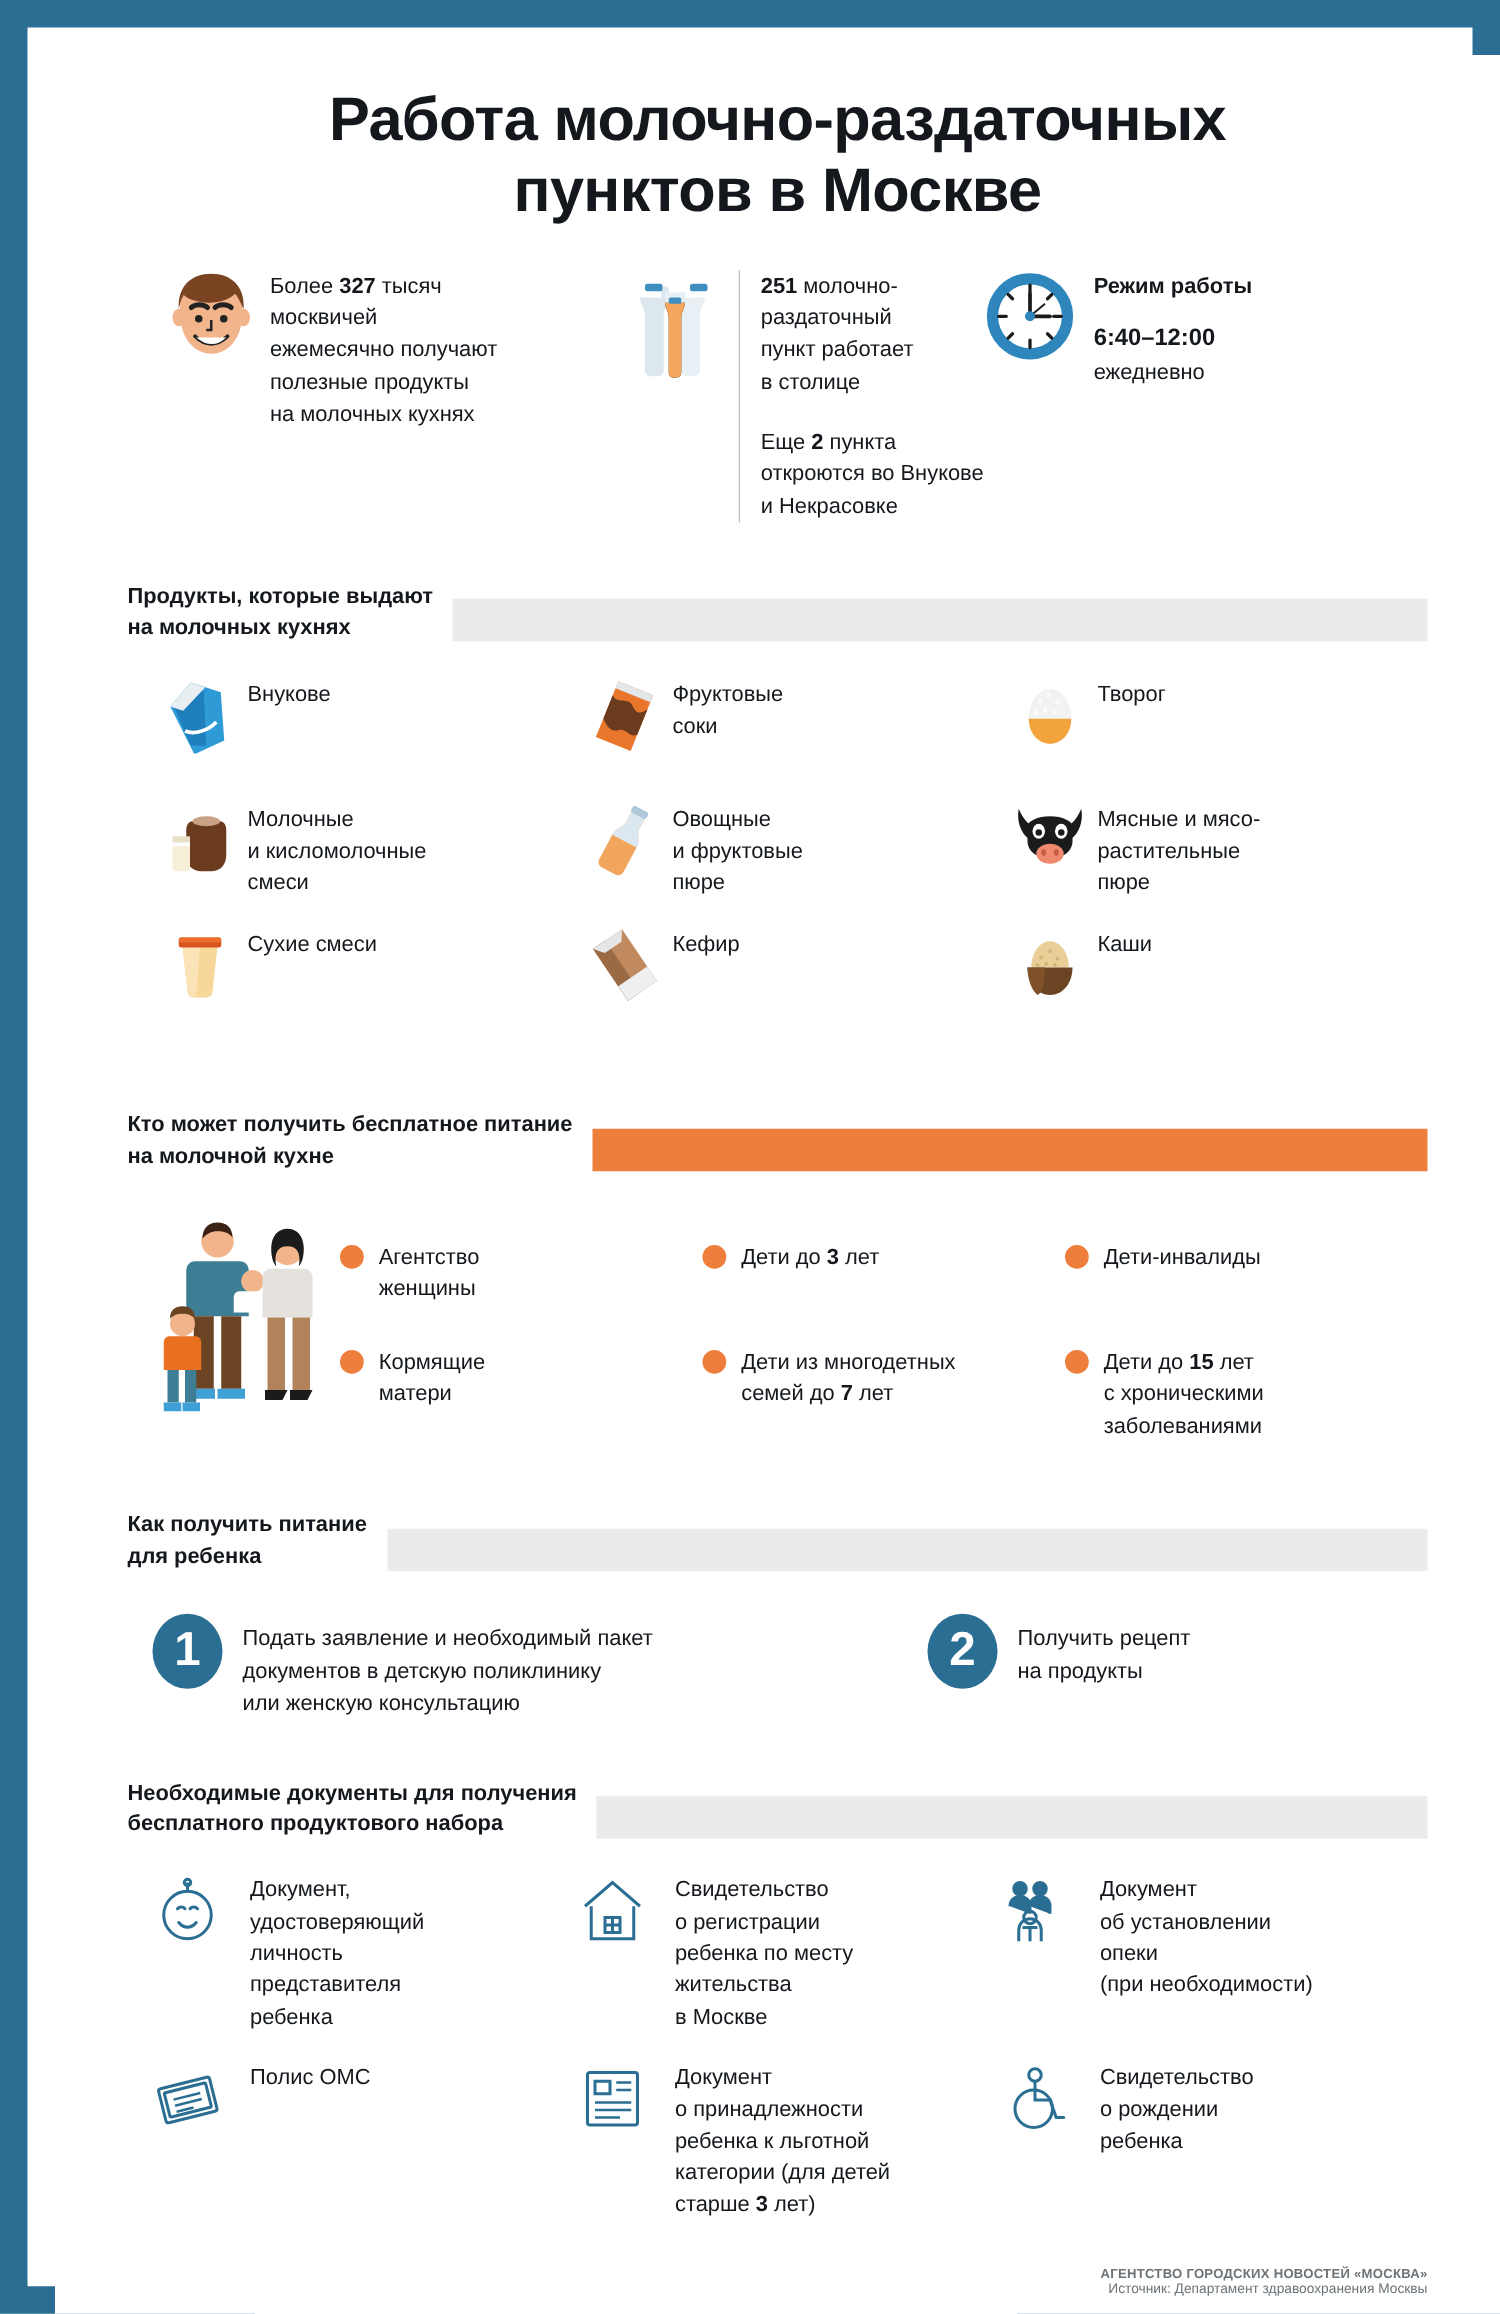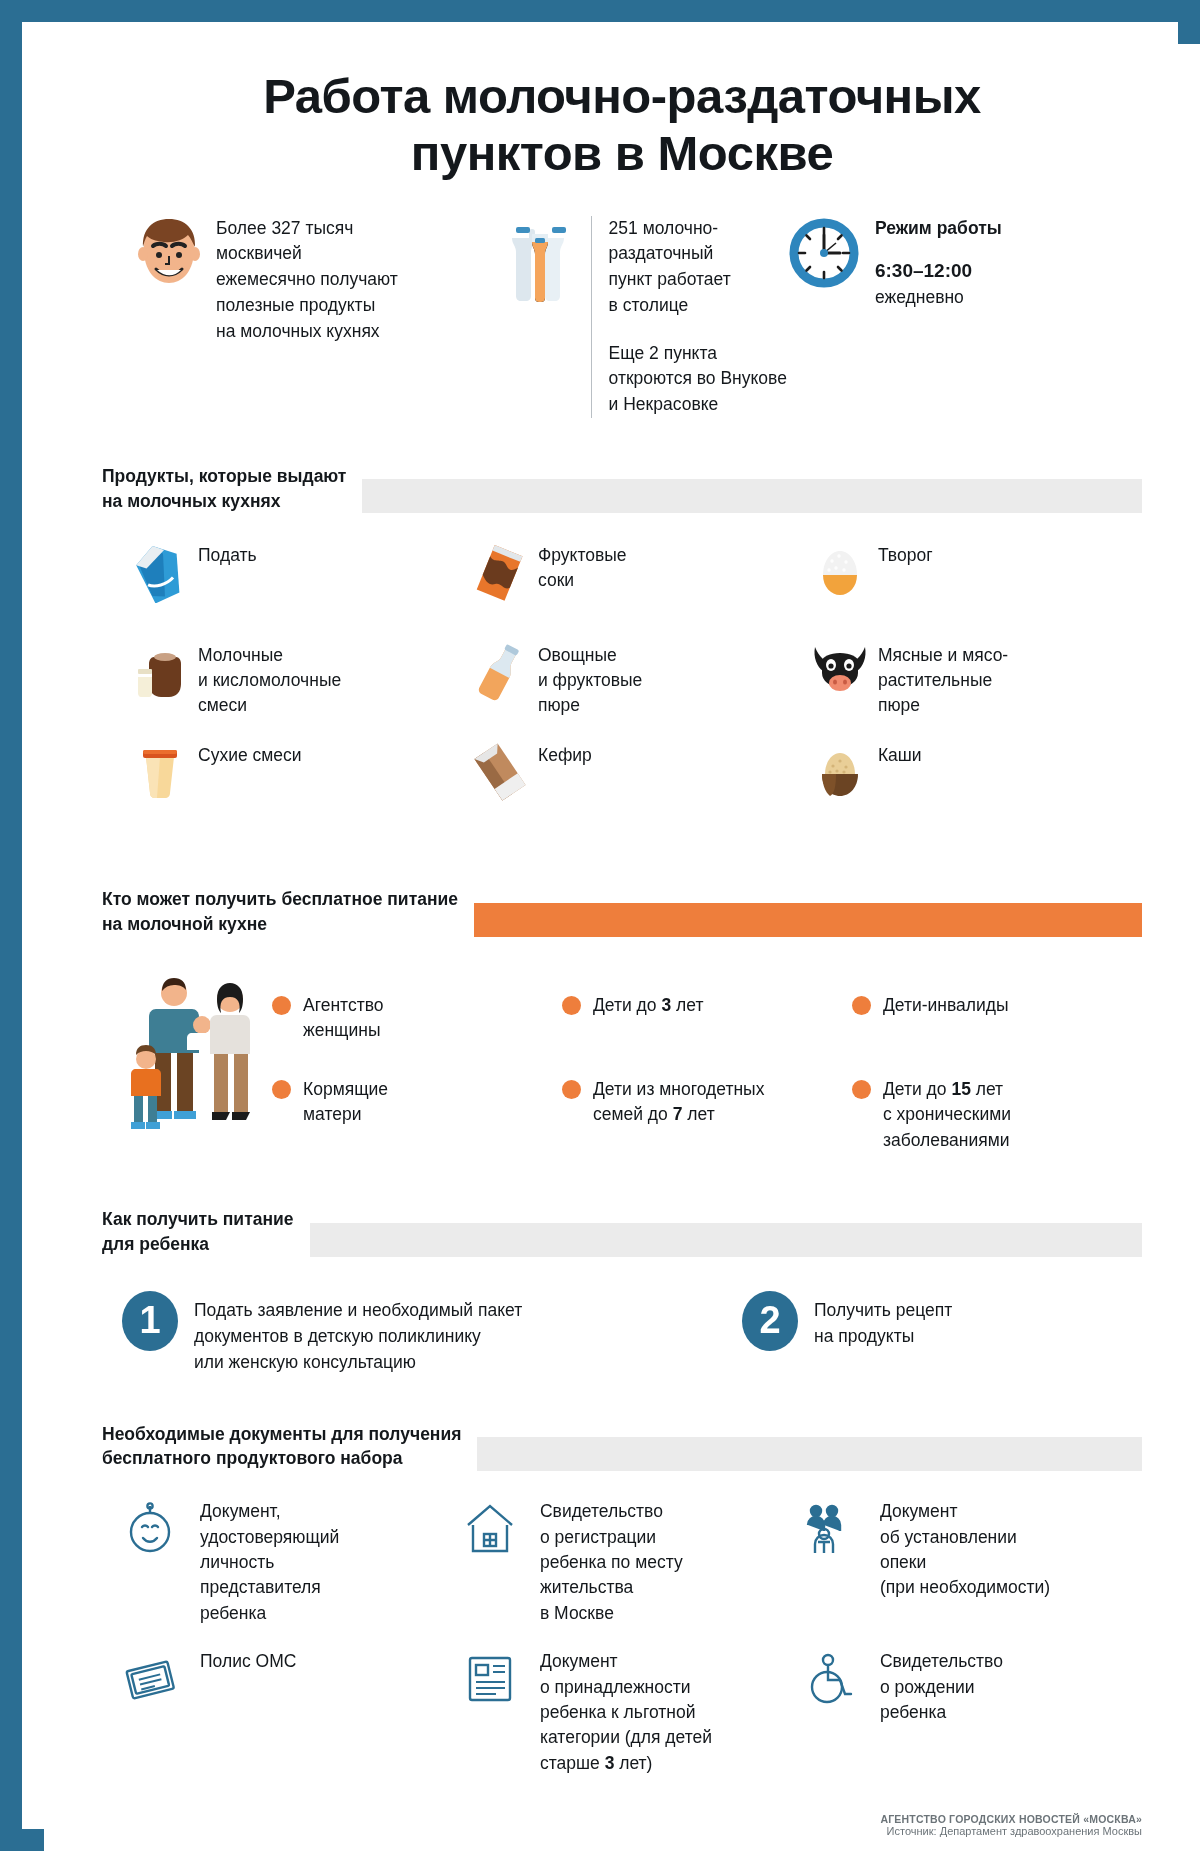--- a/index.html
+++ b/index.html
@@ -55,21 +55,21 @@
   .stat { display: flex; align-items: flex-start; }
   .stat-1 { width: 360px; }
   .stat-2 { width: 300px; justify-content: flex-end; }
   .stat-3 { width: 360px; }
   .stat-ico { flex: 0 0 auto; margin-right: 14px; }
   .stat-txt {
     font-size: 17.5px;
     line-height: 1.47;
     color: #14181c;
   }
-  .stat-txt b { font-weight: normal; }
+  .stat-txt b { font-weight: bold; }
   .stat-txt .sub { display: block; margin-top: 22px; }
   .rule-left {
     border-left: 1.5px solid #b9bfc4;
     padding-left: 17px;
   }
   .stat-3 .hdr { font-weight: bold; font-size: 17.5px; color: #14181c; }
   .stat-3 .time { font-weight: bold; font-size: 19px; margin-top: 16px; display: block;}
   .stat-3 .daily { font-size: 17.5px; display: block; line-height:1.45;}
 
   
@@ -253,21 +253,21 @@
                 <line x1="23" y1="51" x2="19.5" y2="54.5"></line>
               </g>
               <line x1="37" y1="37" x2="37" y2="19" stroke="#1b1b1b" stroke-width="3" stroke-linecap="round"></line>
               <line x1="37" y1="37" x2="53" y2="37" stroke="#1b1b1b" stroke-width="3" stroke-linecap="round"></line>
               <line x1="37" y1="37" x2="49" y2="27" stroke="#1b1b1b" stroke-width="1.6"></line>
               <circle cx="37" cy="37" r="4" fill="#2E86BD"></circle>
             </svg>
           </span>
           <div class="stat-txt">
             <span class="hdr">Режим работы</span>
-            <span class="time">6:30–12:00</span>
+            <span class="time">6:40–12:00</span>
             <span class="daily">ежедневно</span>
           </div>
         </div>
       </div>
 
       <div class="sec-head">
         <div class="sec-title">Продукты, которые выдают
 на молочных кухнях</div>
         <div class="sec-bar"></div>
       </div>
@@ -276,21 +276,21 @@
 
         <div class="prod">
           <span class="prod-ico">
             <svg width="56" height="62" viewBox="0 0 56 62">
               <path d="M7 18 28 4l21 14-8 38-26 4z" fill="#2E9BD6" transform="rotate(-16 28 31)"></path>
               <path d="M10 20 28 8l8 6-10 42-12-4z" fill="#1E7FBC" transform="rotate(-16 28 31)"></path>
               <path d="M7 18 28 4l10 7-22 13z" fill="#E8EEF2" transform="rotate(-16 28 31)"></path>
               <path d="M13 40c6 5 18 5 26 0" stroke="#fff" stroke-width="3" fill="none" transform="rotate(-16 28 31)"></path>
             </svg>
           </span>
-          <div class="prod-lbl">Подать</div>
+          <div class="prod-lbl">Внукове</div>
         </div>
 
         <div class="prod">
           <span class="prod-ico">
             <svg width="56" height="62" viewBox="0 0 56 62">
               <g transform="rotate(22 28 31)">
                 <rect x="13" y="8" width="30" height="48" fill="#E8762B"></rect>
                 <path d="M13 20c6 6 12-4 18 2s9 2 12-2v22c-5 5-10-2-15 2s-10 1-15-4z" fill="#6B3B1E"></path>
                 <rect x="13" y="8" width="30" height="6" fill="#E2E7EA"></rect>
               </g>

